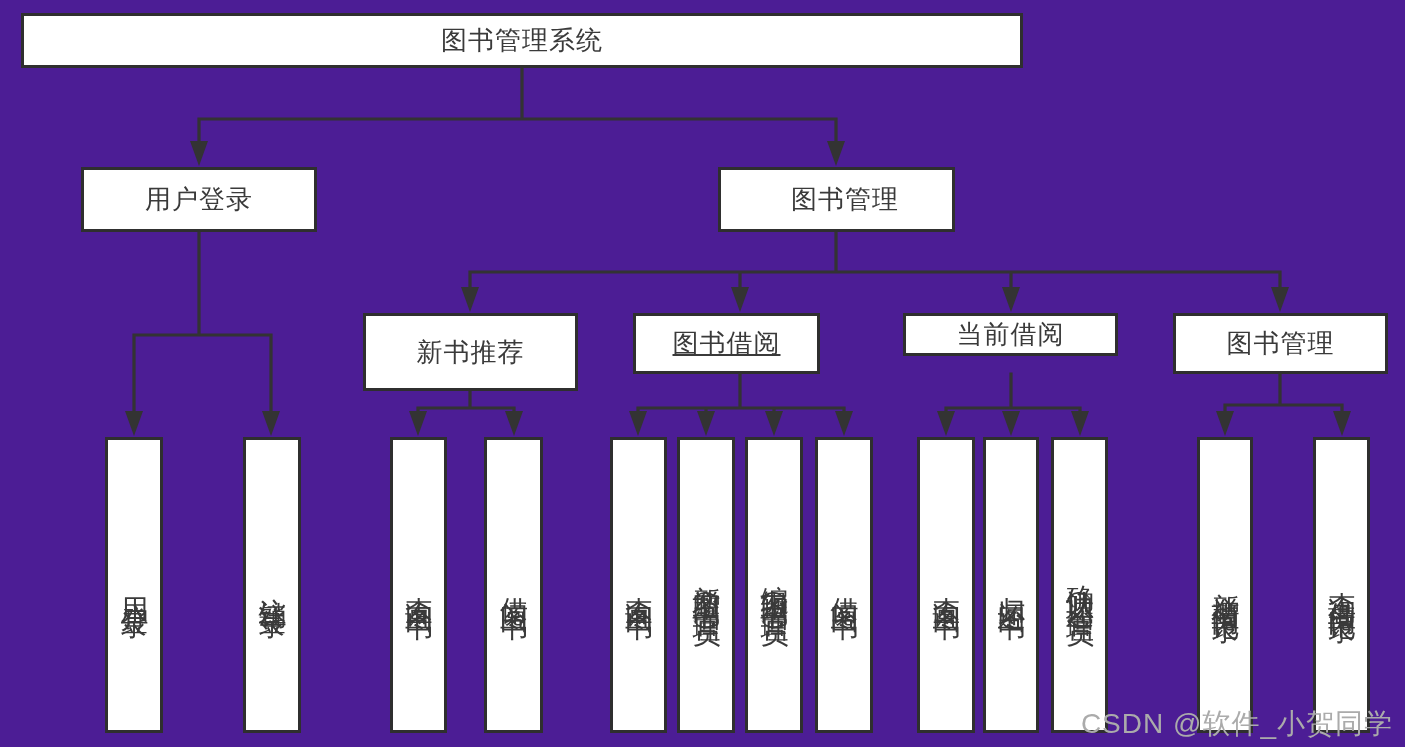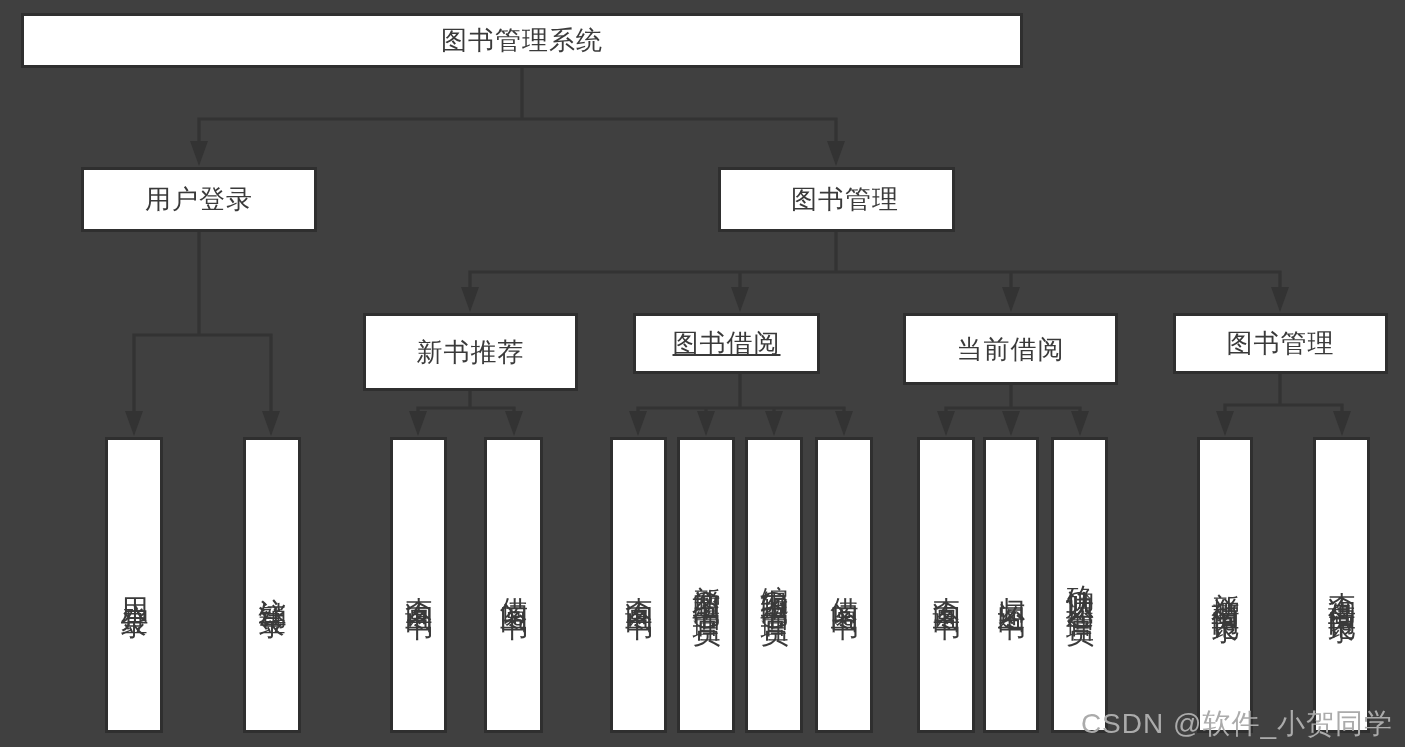--- a/index.html
+++ b/index.html
@@ -1,20 +1,20 @@
 <!DOCTYPE html>
 <html><head>
 <meta charset="utf-8">
 <style>
   html, body { margin: 0; padding: 0; background: #ffffff; }
   .canvas {
     position: relative;
     width: 1405px;
     height: 747px;
-    background: #404040;
+    background: #4c1d95;
     font-family: "Liberation Sans", "DejaVu Sans", sans-serif;
     overflow: hidden;
   }
   .wires {
     position: absolute;
     left: 0; top: 0;
     width: 1405px; height: 747px;
     z-index: 1;
   }
   .node {
@@ -97,21 +97,21 @@
     </g>
   </svg>
 
   <div class="node hnode" style="left:21px;top:13px;width:1002px;height:55px;">图书管理系统</div>
 
   <div class="node hnode" style="left:81px;top:167px;width:236px;height:65px;">用户登录</div>
   <div class="node hnode" style="left:718px;top:167px;width:237px;height:65px;padding-left:17px;">图书管理</div>
 
   <div class="node hnode" style="left:363px;top:313px;width:215px;height:78px;">新书推荐</div>
   <div class="node hnode" style="left:633px;top:313px;width:187px;height:61px;text-decoration:underline;">图书借阅</div>
-  <div class="node hnode" style="left:903px;top:313px;width:215px;height:72px;text-align:right;">当前借阅</div>
+  <div class="node hnode" style="left:903px;top:313px;width:215px;height:43px;text-align:right;">当前借阅</div>
   <div class="node hnode" style="left:1173px;top:313px;width:215px;height:61px;">图书管理</div>
 
   <div class="node leaf" style="left:105px;top:437px;width:58px;height:296px;">
     <span class="vtext">用户登录</span>
   </div>
   <div class="node leaf" style="left:243px;top:437px;width:58px;height:296px;">
     <span class="vtext">注销登录</span>
   </div>
 
   <div class="node leaf" style="left:390px;top:437px;width:57px;height:296px;">

